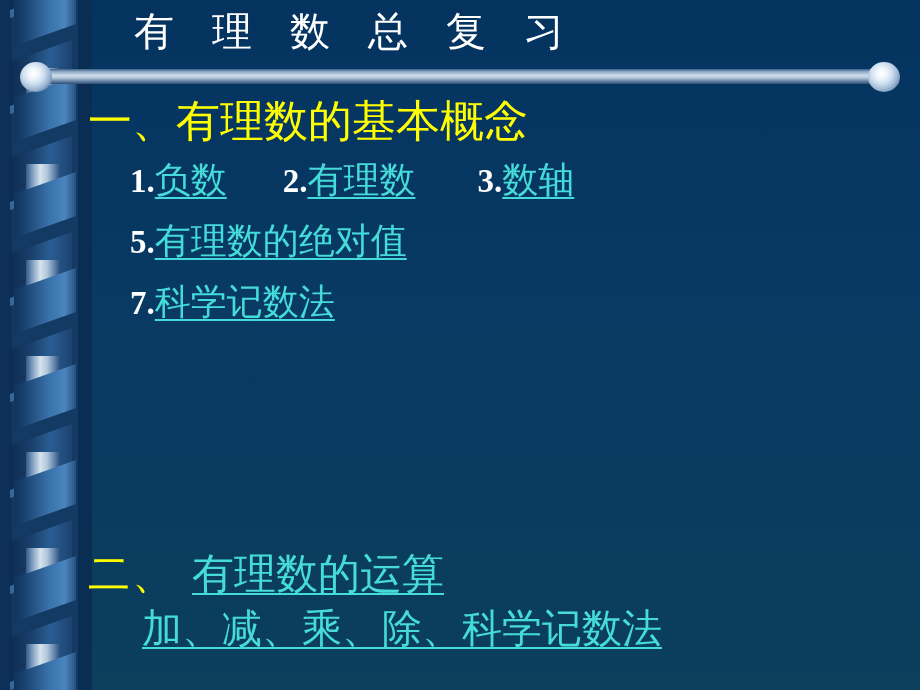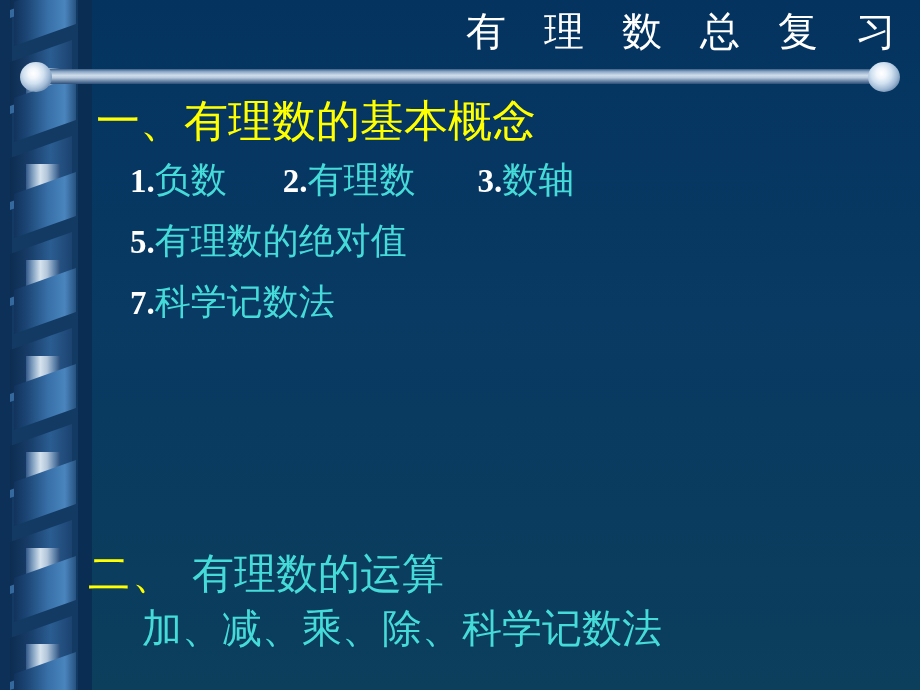--- a/index.html
+++ b/index.html
@@ -65,21 +65,21 @@
   }
   .glow.left  { left: 20px; }
   .glow.right { left: 868px; }
 
   
   .title {
     position: absolute;
     left: 120px;
     top: 2px;
     width: 790px;
-    text-align: right;
+    text-align: left;
     color: #ffffff;
     font-size: 40px;
     line-height: 60px;
     letter-spacing: 14px;
     text-indent: 14px;
     white-space: nowrap;
   }
 
   
   .body-area {
@@ -88,21 +88,21 @@
     top: 96px;
     width: 830px;
     height: 590px;
   }
 
   .section-head-1 {
     color: #ffff00;
     font-size: 44px;
     line-height: 52px;
     white-space: nowrap;
-    margin: 0 0 2px 8px;
+    margin: 0 0 2px 0;
     padding-left: 8px;
   }
 
   .list {
     margin: 0;
     padding: 0 0 0 50px;
     list-style: none;
   }
   .list li {
     font-size: 36px;
@@ -110,20 +110,21 @@
     white-space: nowrap;
     color: #ffffff;
   }
   .num {
     color: #ffffff;
     font-weight: bold;
     font-size: 33px;
   }
   .topic {
     color: #45dbd9;
+    text-decoration: underline;
     text-decoration-color: #45dbd9;
     text-underline-offset: 5px;
     text-decoration-thickness: 2px;
   }
   .gap-a { display: inline-block; width: 56px; }
   .gap-b { display: inline-block; width: 62px; }
 
   
   .section-two {
     position: absolute;

